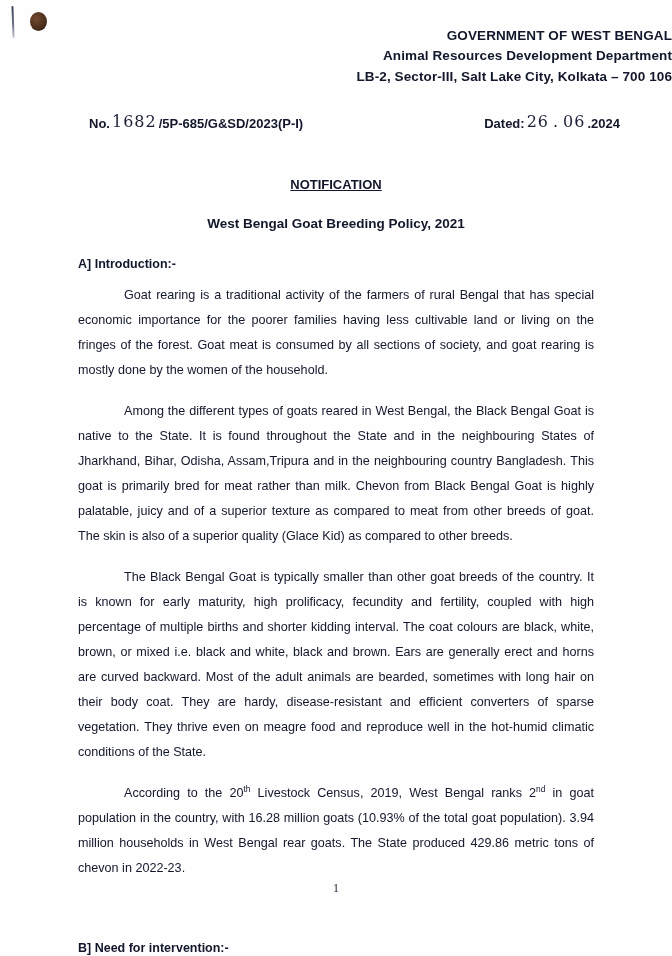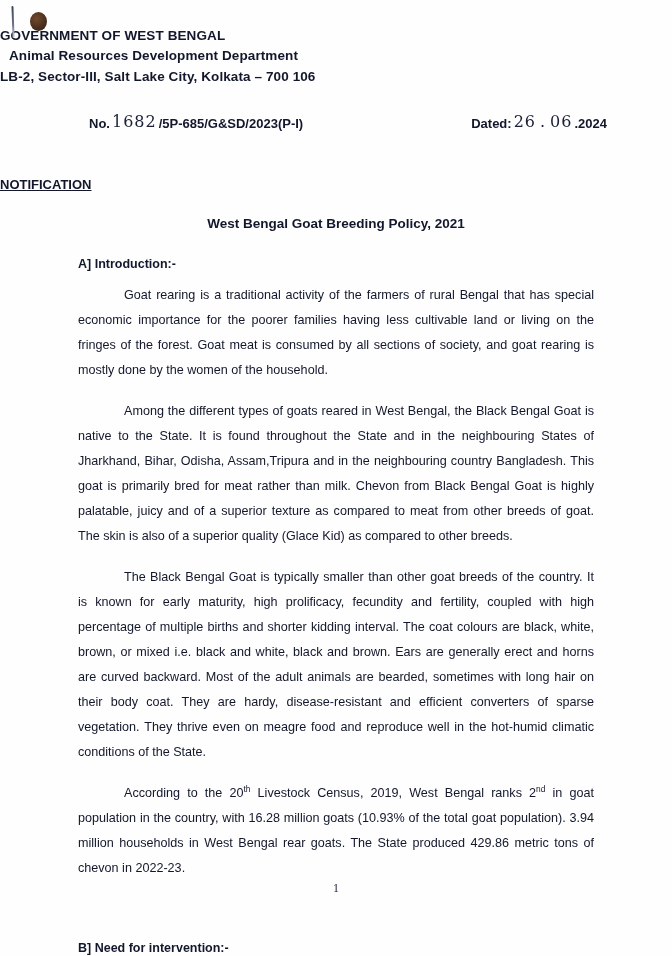--- a/index.html
+++ b/index.html
@@ -39,21 +39,21 @@
     top: 6px;
     width: 2px;
     height: 32px;
     background: linear-gradient(to bottom, #3b4258 0%, #6e7488 60%, #c9ccd6 100%);
     border-radius: 1px;
     transform: rotate(-2deg);
   }
 
   
   .letterhead {
-    text-align: left;
+    text-align: right;
     padding-top: 26px;
   }
   .letterhead div {
     font-weight: bold;
     letter-spacing: 0.1px;
   }
   .lh-1 { font-size: 13.5px; line-height: 19px; }
   .lh-2 { font-size: 13.5px; line-height: 21px; margin-left: 9px; }
   .lh-3 { font-size: 13.5px; line-height: 21px; }
 
@@ -67,37 +67,38 @@
   }
   .refrow .no-block {
     position: absolute;
     left: 0;
     top: 0;
     white-space: nowrap;
     padding-left: 11px;
   }
   .refrow .dated-block {
     position: absolute;
-    right: 13px;
+    right: 0;
     top: 0;
     white-space: nowrap;
   }
   .hw {
     font-family: "DejaVu Serif", serif;
     font-weight: normal;
     font-size: 16px;
     color: #1b2036;
     letter-spacing: 1px;
     padding: 0 2px;
     position: relative;
     top: -1px;
   }
 
   
   .notif-title {
+    text-align: center;
     font-size: 13px;
     font-weight: bold;
     text-decoration: underline;
     margin-top: 38px;
   }
   .policy-title {
     text-align: center;
     font-size: 13.5px;
     font-weight: bold;
     margin-top: 24px;

